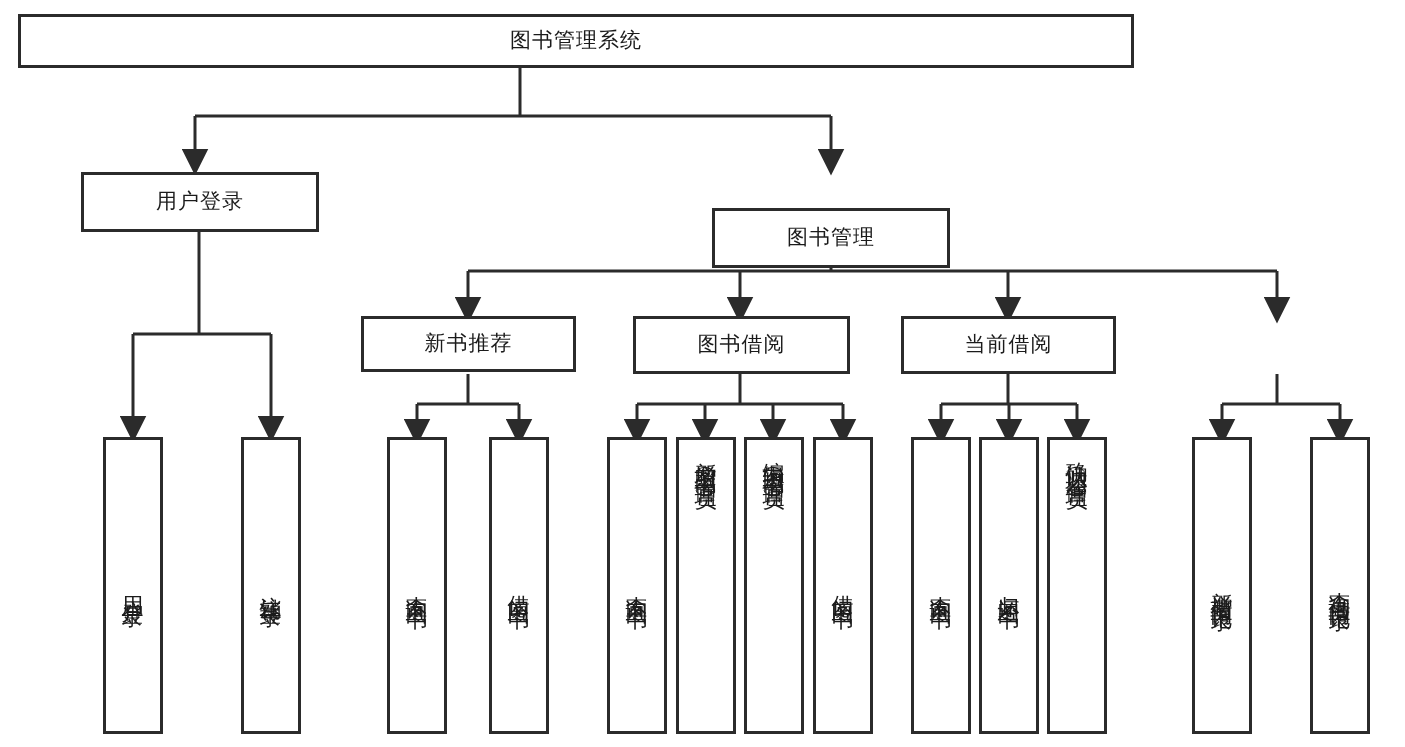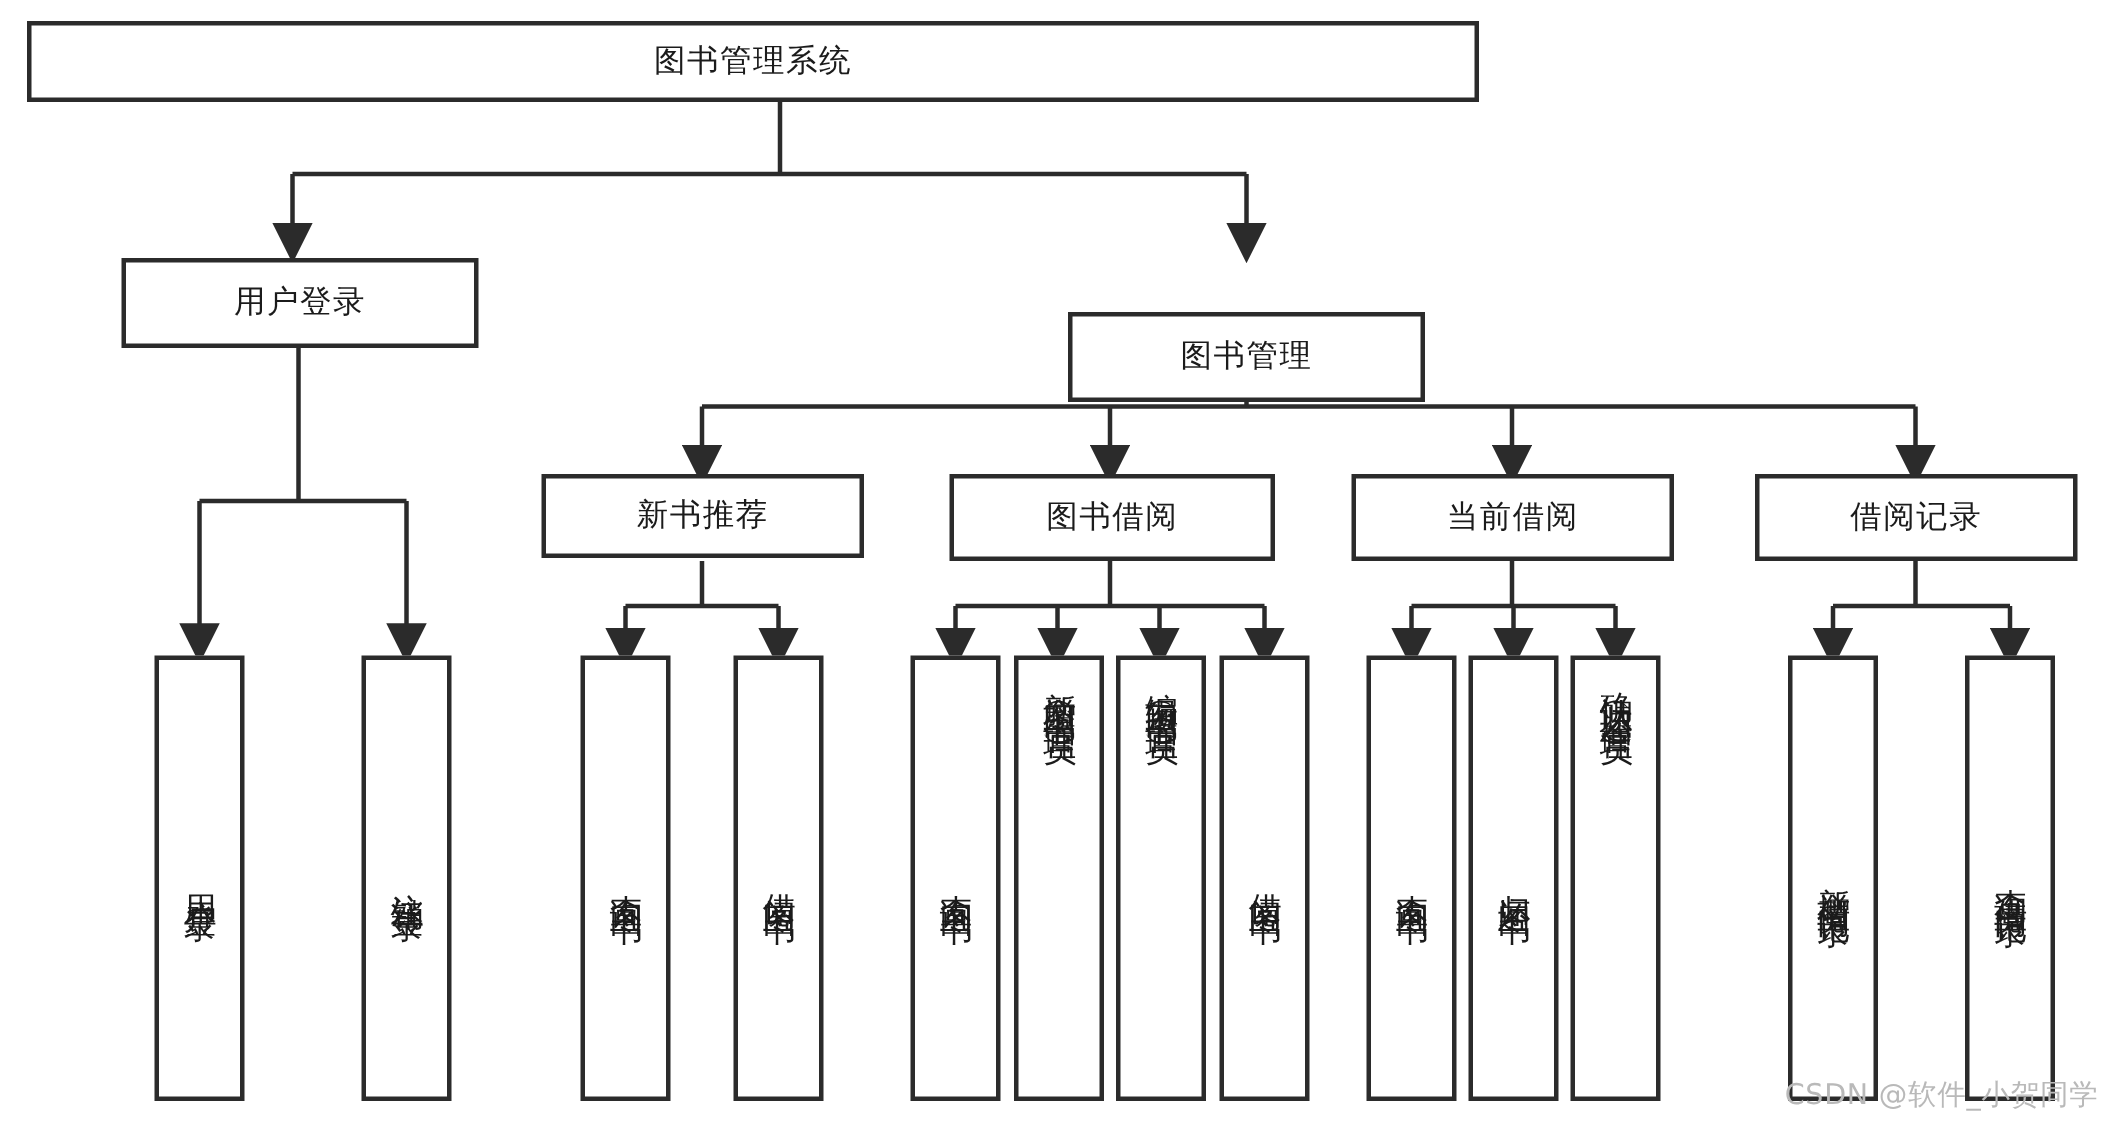--- a/index.html
+++ b/index.html
@@ -104,42 +104,39 @@
       <path d="M 1009 404 L 1009 432" marker-end="url(#arrow)"></path>
       <path d="M 1077 404 L 1077 432" marker-end="url(#arrow)"></path>
 
       <path d="M 1277 374 L 1277 404"></path>
       <path d="M 1222 404 L 1340 404"></path>
       <path d="M 1222 404 L 1222 432" marker-end="url(#arrow)"></path>
       <path d="M 1340 404 L 1340 432" marker-end="url(#arrow)"></path>
     </g>
   </svg>
 
-  <div class="node" style="left:18px;top:14px;width:968px;height:54px;">
+  <div class="node" style="left:18px;top:14px;width:1116px;height:54px;">
     <span class="label">图书管理系统</span>
   </div>
 
   <div class="node" style="left:81px;top:172px;width:238px;height:60px;">
     <span class="label">用户登录</span>
   </div>
   <div class="node" style="left:712px;top:172px;width:238px;height:60px;margin-top:36px;">
     <span class="label">图书管理</span>
   </div>
 
   <div class="node" style="left:361px;top:316px;width:215px;height:56px;">
     <span class="label">新书推荐</span>
   </div>
   <div class="node" style="left:633px;top:316px;width:217px;height:58px;">
     <span class="label">图书借阅</span>
   </div>
   <div class="node" style="left:901px;top:316px;width:215px;height:58px;">
     <span class="label">当前借阅</span>
-  </div>
-  <div class="node" style="left:1170px;top:316px;width:215px;height:58px;">
-    <span class="label">借阅记录</span>
   </div>
 
   <div class="node vertical mid" style="left:103px;top:437px;width:60px;height:297px;">
     <span class="label">用户登录</span>
   </div>
   <div class="node vertical mid" style="left:241px;top:437px;width:60px;height:297px;">
     <span class="label">注销登录</span>
   </div>
 
   <div class="node vertical mid" style="left:387px;top:437px;width:60px;height:297px;">
@@ -172,15 +169,14 @@
     <span class="label">确认归还（管理员）</span>
   </div>
 
   <div class="node vertical mid" style="left:1192px;top:437px;width:60px;height:297px;">
     <span class="label">新增借阅记录</span>
   </div>
   <div class="node vertical mid" style="left:1310px;top:437px;width:60px;height:297px;">
     <span class="label">查询借阅记录</span>
   </div>
 
-  <div class="watermark">CSDN @软件_小贺同学</div>
 
 </div>
 
 </body></html>

